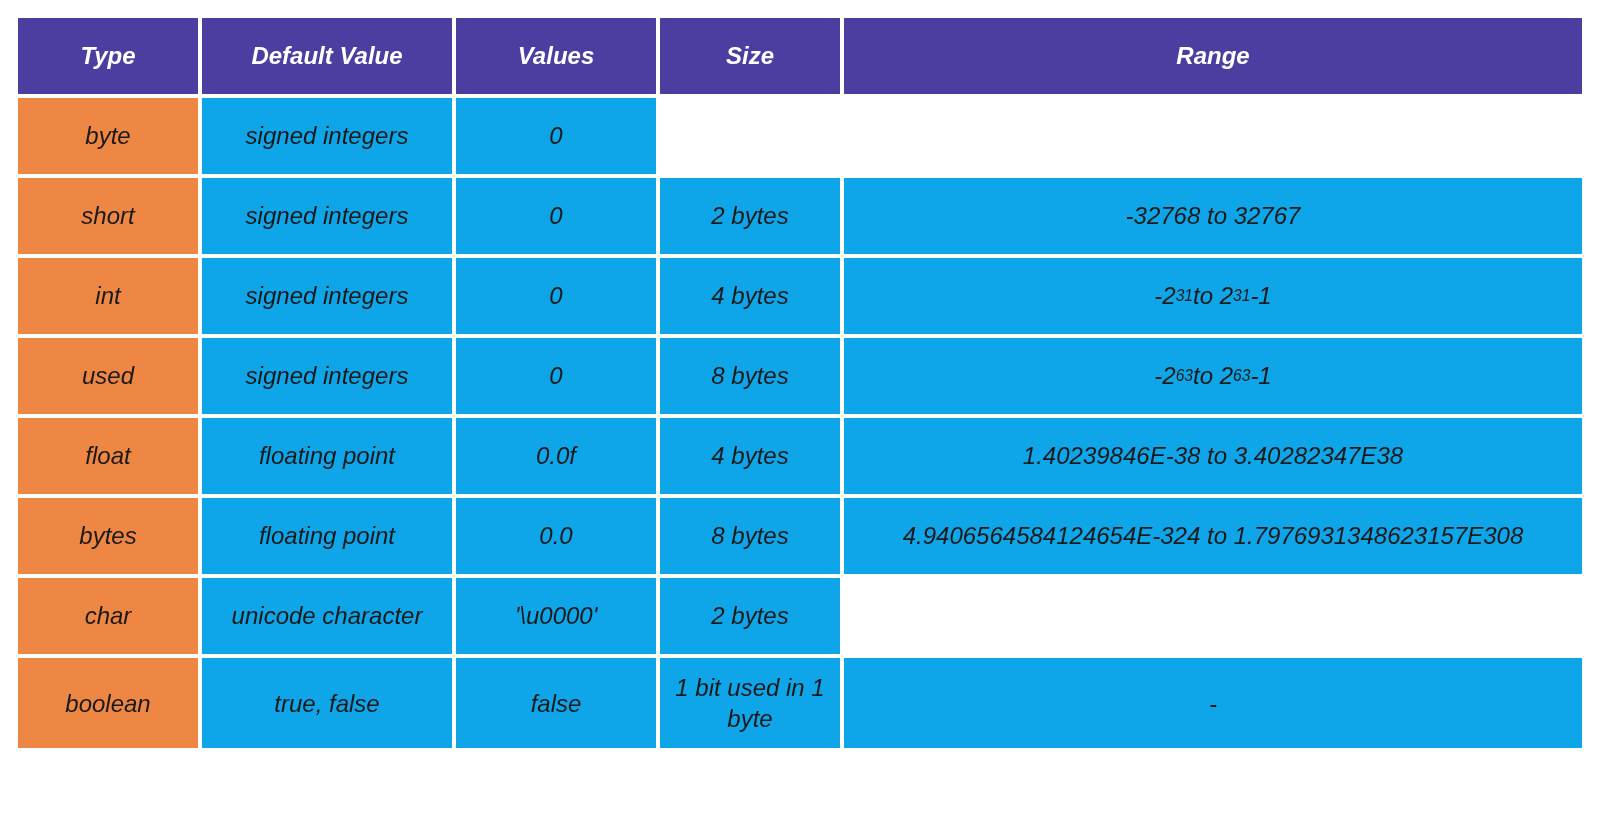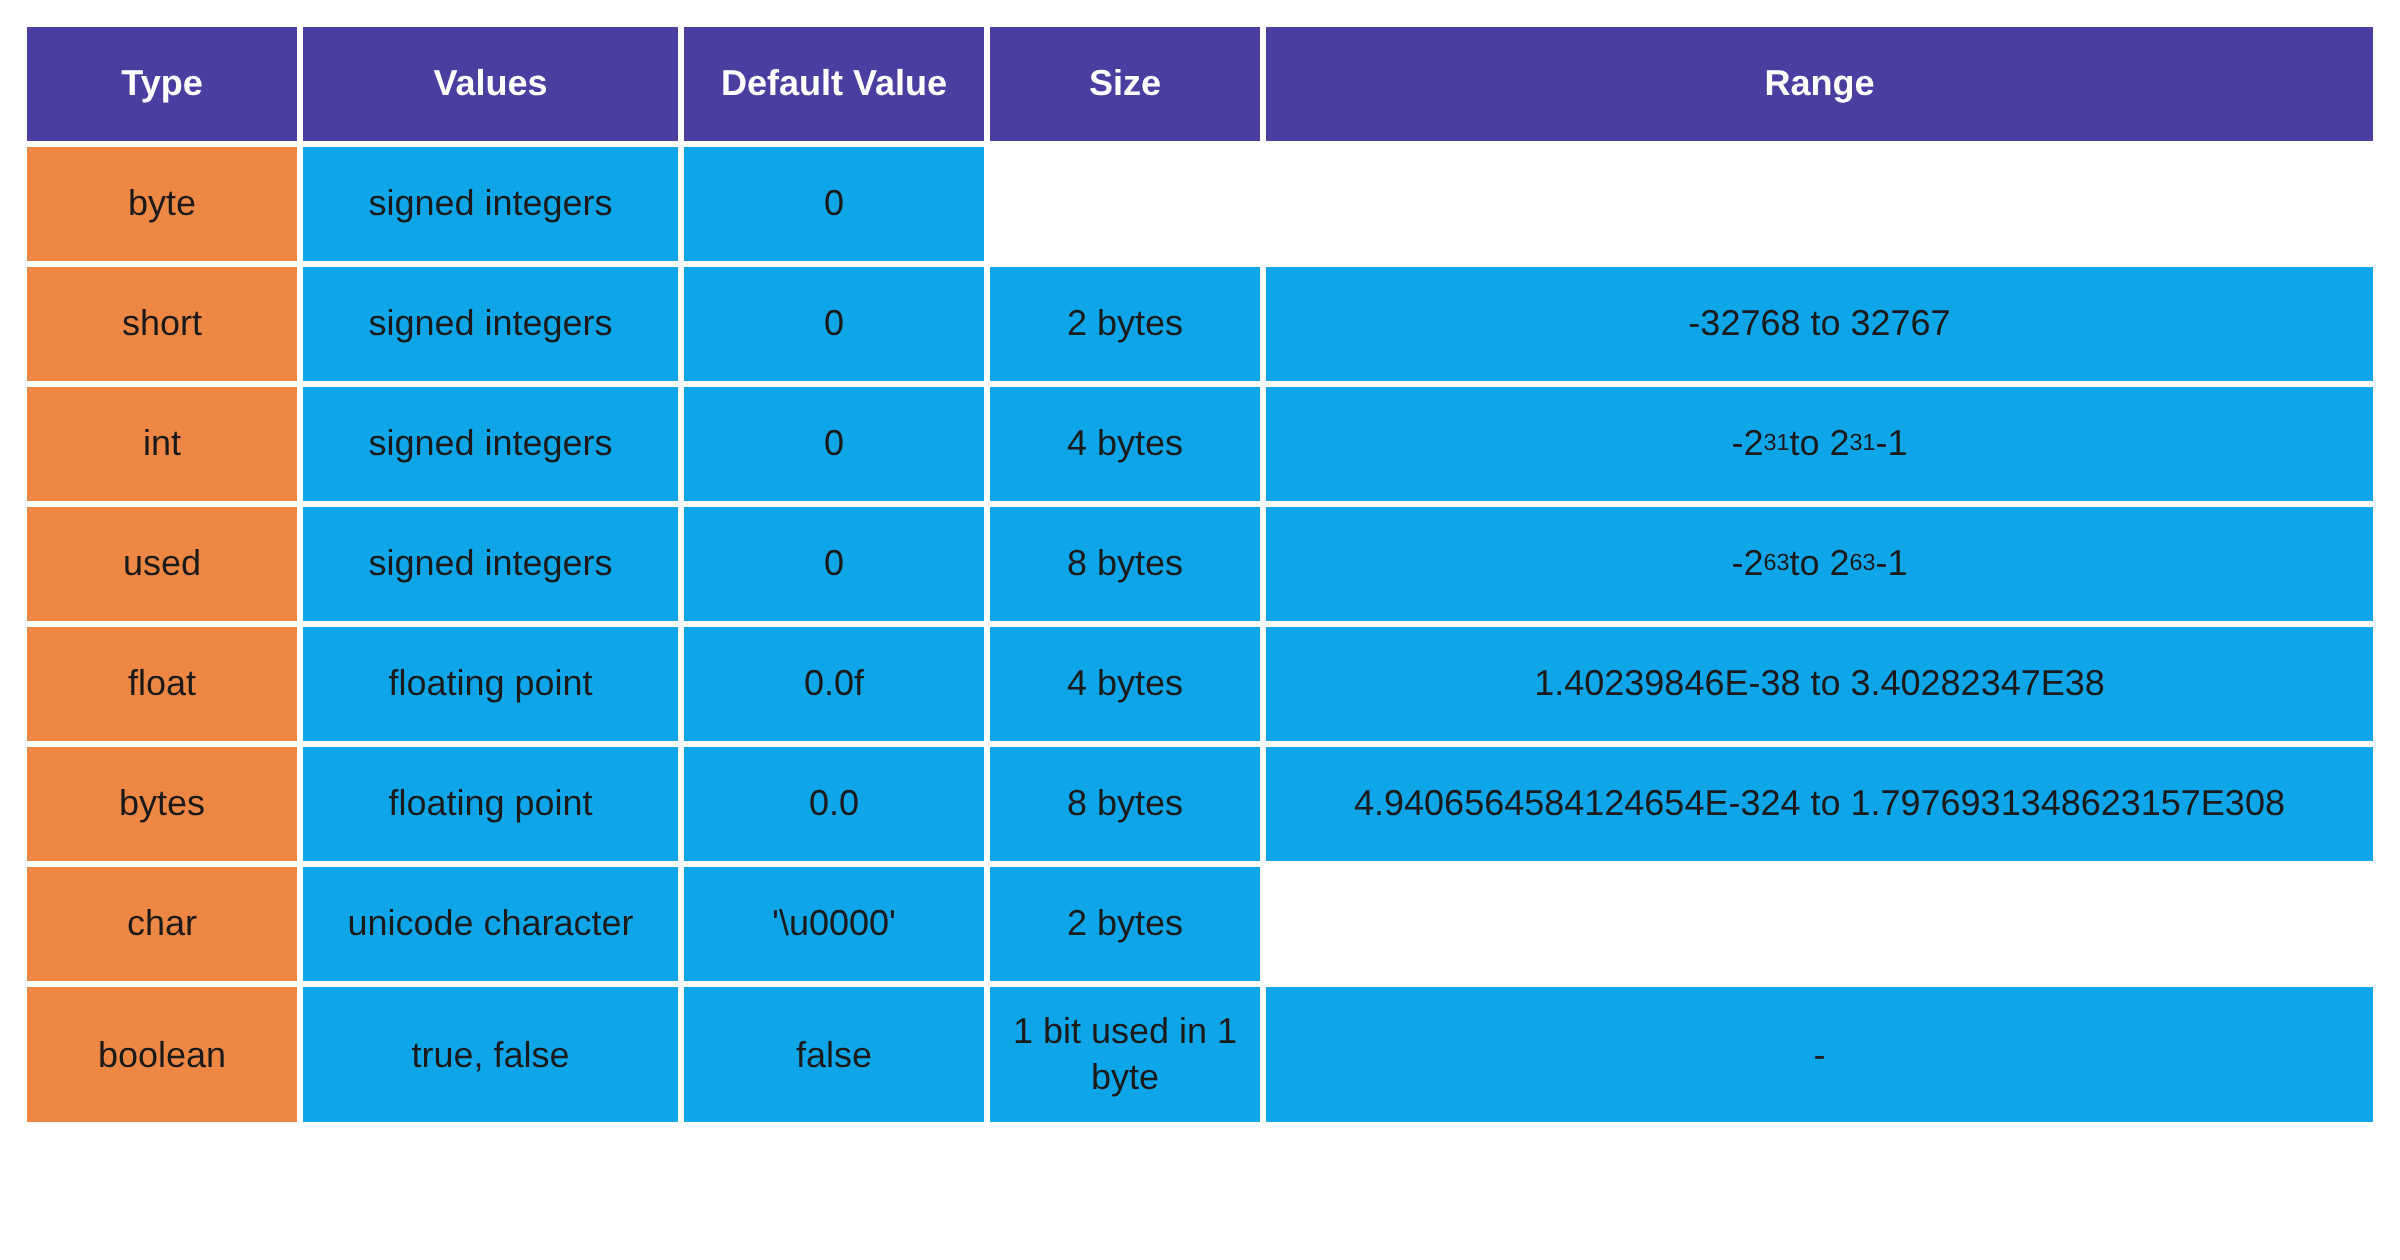--- a/index.html
+++ b/index.html
@@ -13,20 +13,21 @@
     padding: 0;
     background: #ffffff;
     font-family: "Segoe UI", "Helvetica Neue", Arial, sans-serif;
     font-size: var(--fs);
     color: #1a1a1a;
   }
   .wrap {
     box-sizing: border-box;
     width: 1600px;
     padding: 18px;
+    font-style: italic;
   }
   .row {
     display: grid;
     grid-template-columns: 180px 250px 200px 180px 1fr;
     gap: var(--gap);
     margin-bottom: var(--gap);
   }
   .cell {
     display: flex;
     align-items: center;
@@ -54,22 +55,22 @@
     line-height: 0;
   }
 </style>
 </head>
 <body>
 
 <div class="wrap">
 
   <div class="row hdr">
     <div class="cell">Type</div>
+    <div class="cell">Default Value</div>
     <div class="cell">Values</div>
-    <div class="cell">Default Value</div>
     <div class="cell">Size</div>
     <div class="cell">Range</div>
   </div>
 
   <div id="rows-mount">
       <div class="row body">
         <div class="cell type-cell">byte</div>
         <div class="cell plain">signed integers</div>
         <div class="cell plain">0</div>
       </div>

